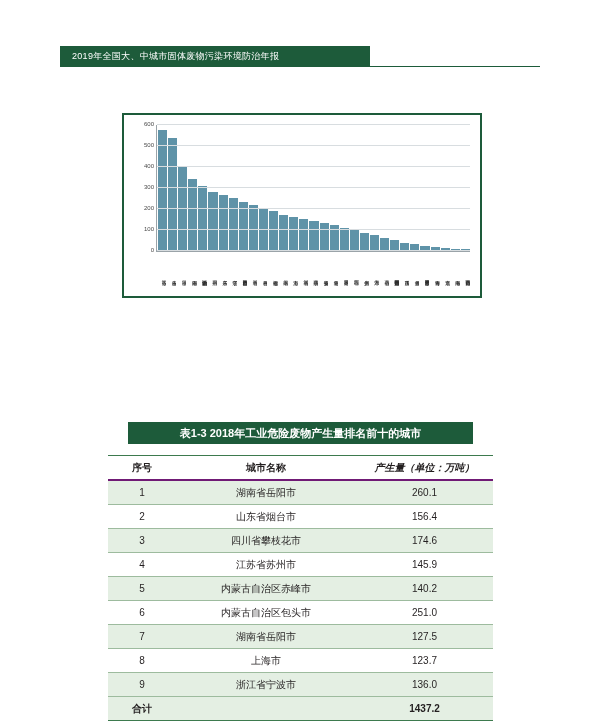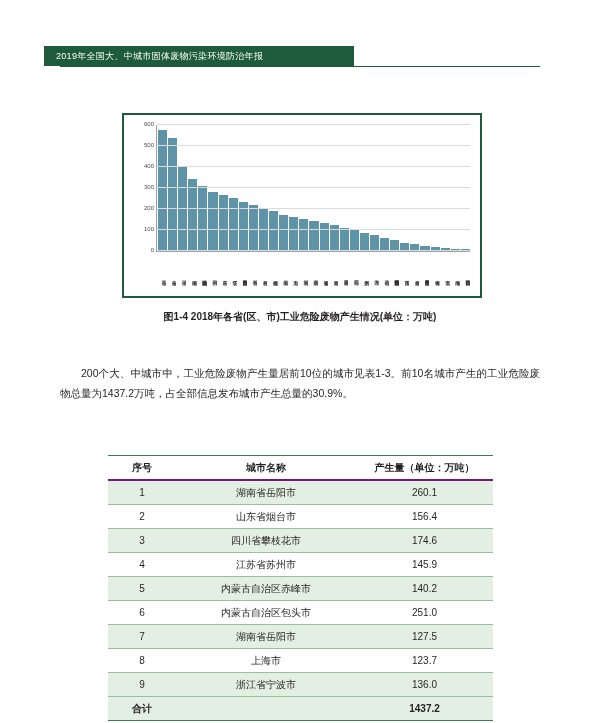--- a/index.html
+++ b/index.html
@@ -17,21 +17,21 @@
   .page {
     position: relative;
     width: 600px;
     height: 723px;
     box-sizing: border-box;
   }
 
   
   .header {
     position: absolute;
-    left: 44px;
+    left: 60px;
     top: 46px;
     width: 310px;
     height: 20px;
     background: #1d5b3a;
     display: flex;
     align-items: center;
     padding-left: 12px;
     box-sizing: border-box;
   }
   .header-title {
@@ -195,21 +195,21 @@
   table.data tbody tr.alt td {
     background: #e4efe3;
   }
   table.data tbody tr.total td {
     background: #e4efe3;
     font-weight: bold;
     border-bottom: 1.5px solid #3d7a4e;
   }
   .col-no { width: 68px; }
   .col-city { width: 180px; }
-  .col-amt { width: 137px; }
+  .col-amt { width: 137px; font-style: italic; }
 </style>
 </head>
 <body>
 
 <div class="page">
 
   <div class="header">
     <span class="header-title">2019年全国大、中城市固体废物污染环境防治年报</span>
   </div>
   <div class="header-rule"></div>
@@ -301,24 +301,23 @@
         <div class="xlabel">重庆市</div>
         <div class="xlabel">甘肃省</div>
         <div class="xlabel">宁夏回族自治区</div>
         <div class="xlabel">青海省</div>
         <div class="xlabel">北京市</div>
         <div class="xlabel">海南省</div>
         <div class="xlabel">西藏自治区</div>
       </div>
   </div>
 
-  <div class="fig-caption">图1-4 2018年各省(区、市)工业危险废物产生情况(单位：万吨)</div>
-
-  <p class="para">200个大、中城市中，工业危险废物产生量居前10位的城市见表1-3。前10名城市产生的工业危险废物总量为1437.2万吨，占全部信息发布城市产生总量的30.9%。</p>
-
+
+
+  <div class="table-title">表1-3 2018年工业危险废物产生量排名前十的城市</div>
 
   <table class="data">
     <thead>
       <tr>
         <th class="col-no">序号</th>
         <th class="col-city">城市名称</th>
         <th class="col-amt">产生量（单位：万吨）</th>
       </tr>
     </thead>
     <tbody id="tbody">

